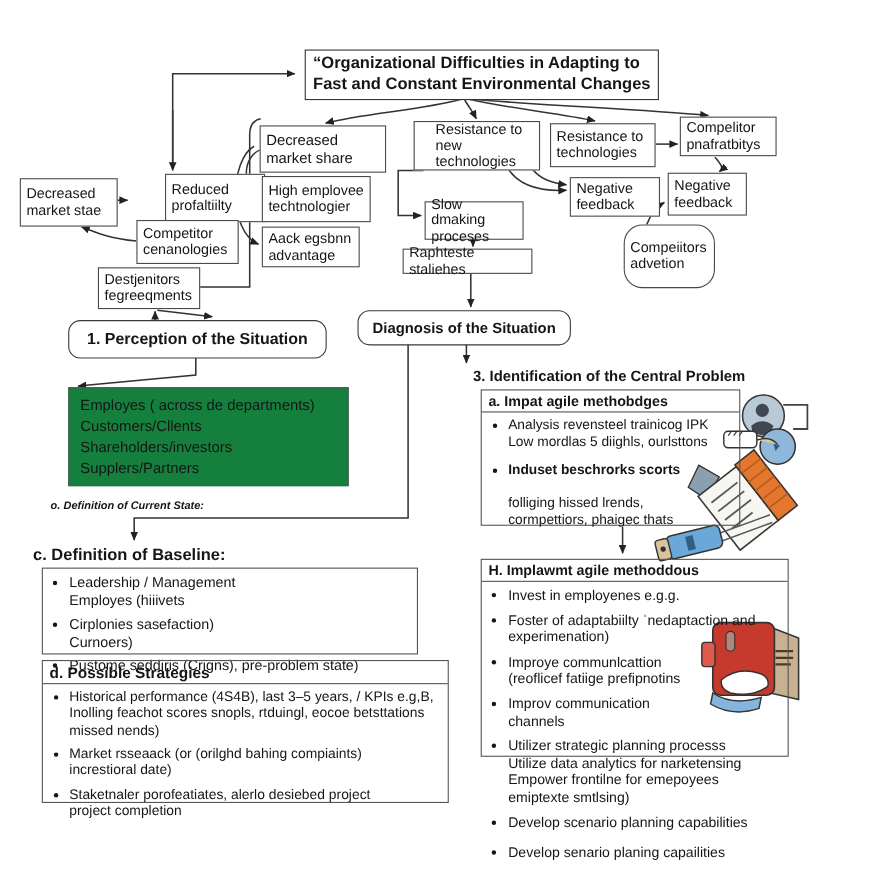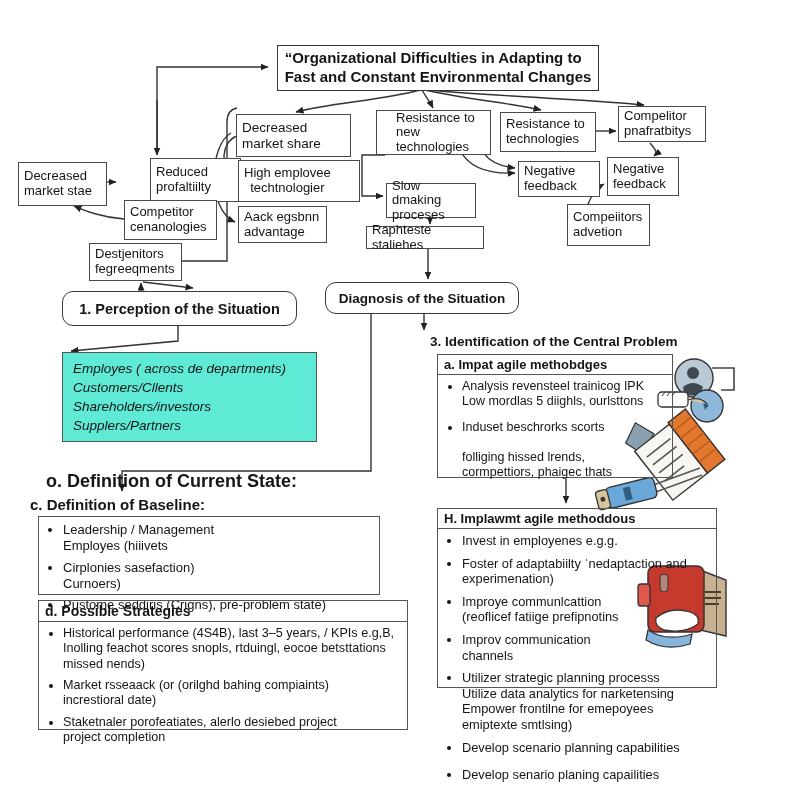--- a/index.html
+++ b/index.html
@@ -10,32 +10,32 @@
         display:flex;align-items:center;justify-content:flex-start;
         padding:2px 5px;box-sizing:border-box;
         white-space:pre-line;line-height:1.12;font-size:13px;text-align:left;}
   .title-box{position:absolute;left:277px;top:45px;width:320px;height:44px;
         background:#fff;border:1.6px solid #333;display:flex;align-items:center;justify-content:center;
         font-weight:bold;font-size:15px;text-align:left;white-space:pre-line;line-height:1.25;}
   .stage{position:absolute;background:#fff;border:1.7px solid #3a3a3a;border-radius:11px;
         display:flex;align-items:center;justify-content:center;font-weight:bold;}
   .stage.perception{left:62px;top:291px;width:233px;height:33px;font-size:14.5px;}
   .stage.diagnosis{left:325px;top:282px;width:192px;height:30px;font-size:13.5px;}
-  .listbox{position:absolute;background:#5eead4;border:1.4px solid #555;box-sizing:border-box;font-style:italic;}
+  .listbox{position:absolute;background:#15803d;border:1.4px solid #555;box-sizing:border-box;}
   .listbox ul{margin:0;padding:0;list-style:none;}
   .plain-list{left:62px;top:352px;width:255px;height:90px;padding:6px 10px;font-size:13.5px;line-height:1.42;}
   .heading{position:absolute;font-weight:bold;white-space:nowrap;}
   .h3{left:430px;top:334px;font-size:13.5px;}
-  .ho{left:46px;top:471px;font-size:18px;}
+  .ho{left:46px;top:455px;font-size:10px;font-style:italic;}
   .hc{left:30px;top:496px;font-size:15px;}
   .secbox{position:absolute;background:transparent;border:1.4px solid #555;box-sizing:border-box;font-size:12.5px;}
   .secbox .hdr{font-weight:bold;border-bottom:1.3px solid #555;padding:2px 6px;font-size:13px;}
   .secbox ul{margin:4px 0 0 0;padding-left:24px;list-style:disc;}
   .secbox li{margin-bottom:6px;white-space:pre-line;line-height:1.22;}
-  .secbox li .b{font-weight:normal;}
+  .secbox li .b{font-weight:bold;}
   .box-a{left:437px;top:354px;width:236px;height:124px;}
   .box-c{left:38px;top:516px;width:342px;height:79px;font-size:13px;}
   .box-c ul{margin-top:5px;}
   .box-d{left:38px;top:600px;width:370px;height:130px;font-size:12.6px;}
   .box-h{left:437px;top:508px;width:280px;height:180px;font-size:12.8px;}
   .box-h li{margin-bottom:7px;}
   .box-h li.gap{margin-top:12px;}
   .box-a li{margin-bottom:10px;}
 </style>
 </head>
@@ -136,38 +136,38 @@
   <div class="node" style="left:18px;top:162px;width:89px;height:44px;">Decreased
 market stae</div>
   <div class="node" style="left:119px;top:158px;width:91px;height:44px;margin-left:31px;">Reduced
 profaltiilty</div>
   <div class="node" style="left:124px;top:200px;width:93px;height:40px;">Competitor
 cenanologies</div>
   <div class="node" style="left:89px;top:243px;width:93px;height:38px;">Destjenitors
 fegreeqments</div>
   <div class="node" style="left:236px;top:114px;width:115px;height:43px;font-size:13.5px;">Decreased
 market share</div>
-  <div class="node" style="left:238px;top:160px;width:122px;height:42px;text-align:center;">High emplovee
+  <div class="node" style="left:238px;top:160px;width:99px;height:42px;">High emplovee
 techtnologier</div>
   <div class="node" style="left:238px;top:206px;width:89px;height:37px;">Aack egsbnn
 advantage</div>
   <div class="node" style="left:376px;top:110px;width:115px;height:45px;padding-left:19px;">Resistance to new
 technologies</div>
   <div class="node" style="left:386px;top:183px;width:90px;height:35px;">Slow dmaking
 proceses</div>
   <div class="node" style="left:366px;top:226px;width:118px;height:23px;">Raphteste staliehes</div>
   <div class="node" style="left:500px;top:112px;width:96px;height:40px;">Resistance to
 technologies</div>
   <div class="node" style="left:618px;top:106px;width:88px;height:36px;">Compelitor
 pnafratbitys</div>
   <div class="node" style="left:518px;top:161px;width:82px;height:36px;">Negative
 feedback</div>
   <div class="node" style="left:607px;top:157px;width:72px;height:39px;">Negative
 feedback</div>
-  <div class="node" style="left:567px;top:204px;width:83px;height:42px;">Compeiitors
+  <div class="node" style="left:567px;top:204px;width:83px;height:58px;border-radius:17px;">Compeiitors
 advetion</div>
 
   <div class="stage perception">1. Perception of the Situation</div>
   <div class="stage diagnosis">Diagnosis of the Situation</div>
 
   <div class="listbox plain-list">
     <ul>
       <li>Employes ( across de departments)</li>
       <li>Customers/Cllents</li>
       <li>Shareholders/investors</li>

